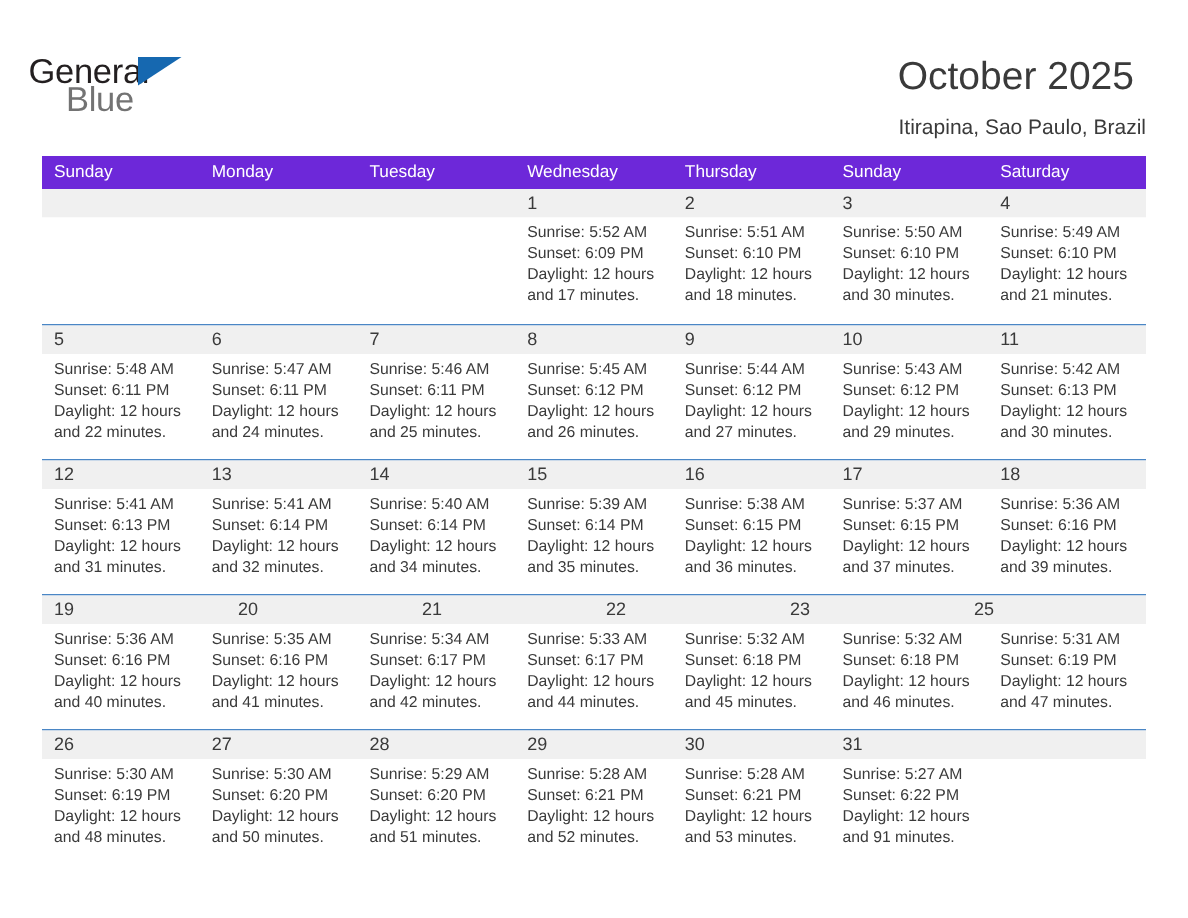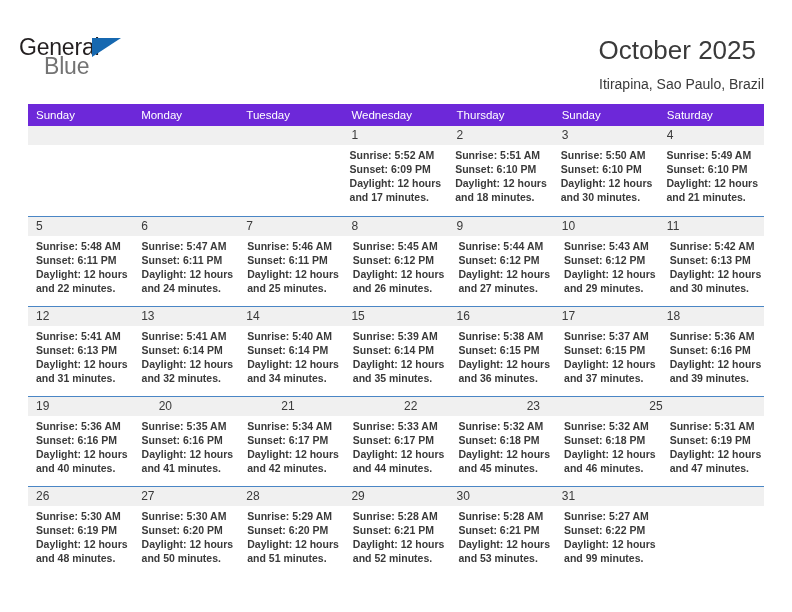--- a/index.html
+++ b/index.html
@@ -130,21 +130,20 @@
     padding-left: 8px;
     box-sizing: border-box;
     font-size: 12px;
     line-height: 19px;
     color: #3a3a3a;
   }
   .detail-band {
     display: flex;
     background: #ffffff;
     height: 70px;
-    font-weight: bold;
   }
   .detail-cell {
     flex: 1 1 0;
     padding: 3px 6px 0 8px;
     box-sizing: border-box;
   }
   .detail-line {
     font-size: 10.5px;
     line-height: 14px;
     color: #3a3a3a;
@@ -424,21 +423,21 @@
             <div class="detail-cell">
               <div class="detail-line">Sunrise: 5:28 AM</div>
               <div class="detail-line">Sunset: 6:21 PM</div>
               <div class="detail-line">Daylight: 12 hours</div>
               <div class="detail-line">and 53 minutes.</div>
             </div>
             <div class="detail-cell">
               <div class="detail-line">Sunrise: 5:27 AM</div>
               <div class="detail-line">Sunset: 6:22 PM</div>
               <div class="detail-line">Daylight: 12 hours</div>
-              <div class="detail-line">and 99 minutes.</div>
+              <div class="detail-line">and 91 minutes.</div>
             </div>
             <div class="detail-cell"></div>
           </div>
         </div>
       </div>
   </div>
 
 </div>
 
 </body></html>

